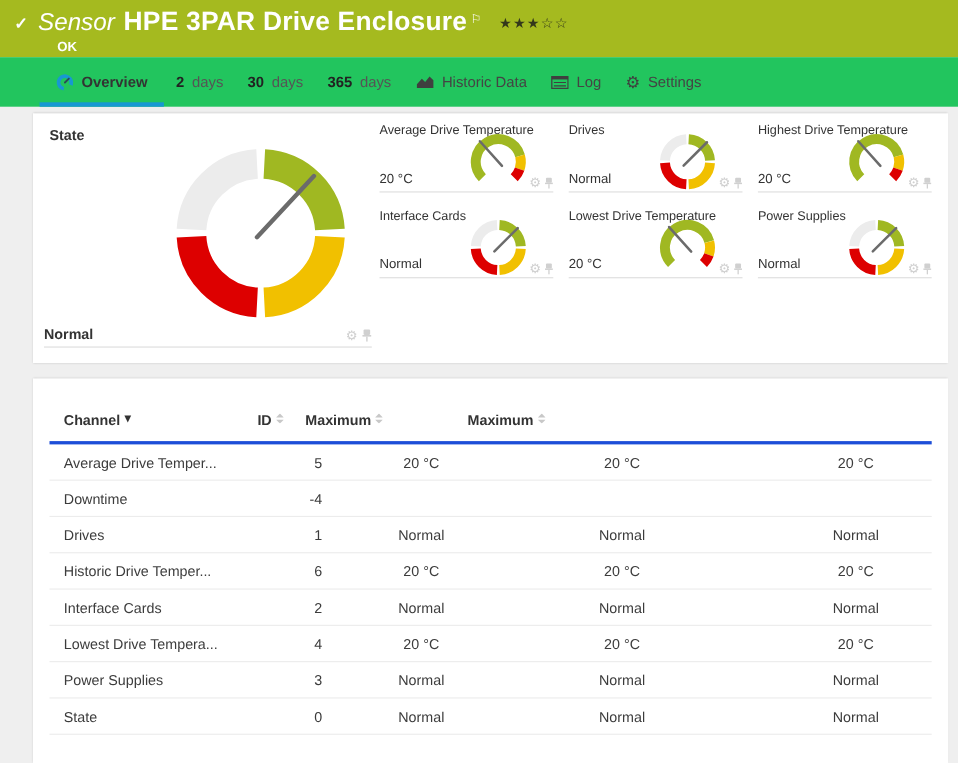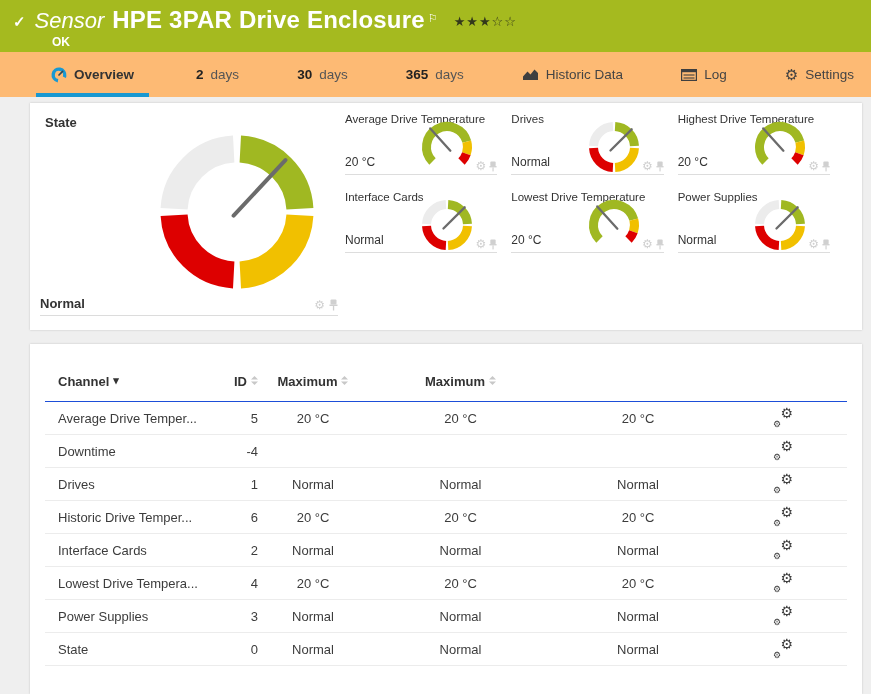--- a/index.html
+++ b/index.html
@@ -13,22 +13,22 @@
   
   .topbar { height:52px; background:#a5ba1f; color:#fff; }
   .topbar-line1 { display:flex; align-items:baseline; padding:6px 0 0 13px; }
   .check-icon { font-size:15px; font-weight:bold; margin-right:9px; position:relative; top:-1px; }
   .sensor-type { font-style:italic; font-size:22px; margin-right:8px; }
   .sensor-title { font-size:24px; font-weight:bold; letter-spacing:.2px; }
   .flag-icon { font-size:11px; margin-left:3px; position:relative; top:-6px; }
   .stars { margin-left:16px; font-size:13px; letter-spacing:1px; color:#33381b; position:relative; top:-2px; }
   .status-ok { margin-left:52px; font-size:12px; font-weight:bold; margin-top:1px; }
   
-  .tabstrip { height:45px; background:#fdba74; display:flex; align-items:flex-end;
-              justify-content:space-between; padding:0 6px 0 36px; }
+  .tabstrip { height:45px; background:#22c55e; display:flex; align-items:flex-end;
+              padding:0 6px 0 36px; }
   .tab { display:flex; align-items:center; gap:7px; height:41px; padding:0 11px;
          font-size:13.5px; color:#444; cursor:pointer; border-bottom:4px solid transparent; white-space:nowrap; }
   .tab.active { border-bottom-color:#1898d2; color:#333; font-weight:bold; padding:0 15px; }
   .tab .tnum { font-weight:bold; color:#222; }
   .tab .tdim { color:#555; }
   .ticon { display:inline-flex; align-items:center; }
   .gear-glyph { font-size:15px; color:#3f3f3f; font-style:normal; }
   
   .panel { background:#fff; margin-left:30px; margin-right:9px; box-shadow:0 0 2px rgba(0,0,0,.18); }
   .panel-gauges { margin-top:6px; height:227px; position:relative; }
@@ -36,39 +36,39 @@
   
   .state-title { position:absolute; left:15px; top:12px; font-size:13px; font-weight:bold; color:#333; }
   .main-gauge-svg { position:absolute; left:122px; top:24px; }
   .main-footer { position:absolute; left:10px; top:193px; width:298px;
                  display:flex; justify-content:space-between; align-items:flex-end;
                  border-bottom:1px solid #dcdcdc; padding-bottom:4px; }
   .main-footer .gvalue { font-size:13px; font-weight:bold; color:#333; }
   .gicons { display:flex; align-items:center; gap:4px; }
   .gear-light { color:#d0d0d0; font-size:12px; font-style:normal; line-height:1; }
   
-  .mini-grid { position:absolute; left:315px; top:6px; right:32px;
+  .mini-grid { position:absolute; left:315px; top:6px; right:15px;
                display:grid; grid-template-columns:1fr 1fr 1fr; column-gap:14px; row-gap:12px; }
   .tile { position:relative; height:66px; border-bottom:1px solid #ddd; }
   .tile-label { font-size:11.5px; color:#333; padding-top:4px; }
   .tile-gauge { position:absolute; right:22px; top:10px; }
   .tile-value { position:absolute; left:0; bottom:5px; font-size:12px; color:#333; }
   .tile-icons { position:absolute; right:0; bottom:2px; display:flex; gap:3px; align-items:center; }
   
   .thead, .trow { display:grid; grid-template-columns:160px 40px 110px 185px 170px 1fr;
                   margin:0 15px; padding-left:13px; padding-right:4px; }
-  .thead { padding-top:30px; padding-bottom:12px; border-bottom:1px solid #1d4ed8;
+  .thead { padding-top:30px; padding-bottom:12px; border-bottom:3px solid #1d4ed8;
            font-size:13px; font-weight:bold; color:#333; align-items:start; }
   .hcell { display:flex; align-items:flex-start; gap:4px; }
   .h-id   { justify-content:flex-end; }
   .h-last, .h-min, .h-max { justify-content:center; }
   .h-last .wrap { display:inline-block; width:44px; text-align:center; line-height:15px; }
   .caret { color:#333; font-size:11px; }
   .sort-icon { margin-top:2px; }
-  .trow { height:33px; align-items:center; border-bottom:1px solid #ececec; font-size:13px; color:#3c3c3c; }
+  .trow { height:33px; align-items:center; border-bottom:1px solid #ececec; font-size:13px; color:#3c3c3c;gap:35px; }
   .c-channel a { color:#3c3c3c; text-decoration:none; cursor:pointer; }
   .c-id  { text-align:right; }
   .c-last, .c-min, .c-max { text-align:center; }
   .c-gear { text-align:center; }
   .rowgears { position:relative; display:inline-block; width:20px; height:19px; cursor:pointer; }
   .rg-big   { position:absolute; right:0; top:-2px; font-size:14px; color:#3d3d3d; font-style:normal; }
   .rg-small { position:absolute; left:0; bottom:-3px; font-size:9px; color:#3d3d3d; font-style:normal; }
 </style>
 </head>
 <body>

